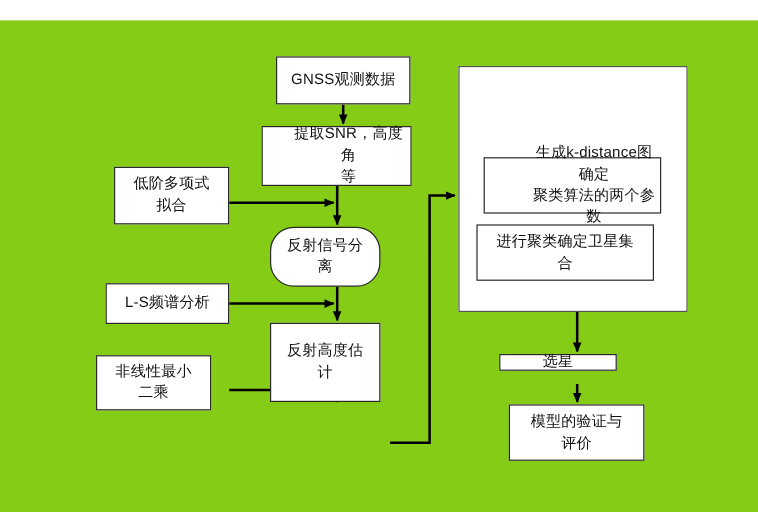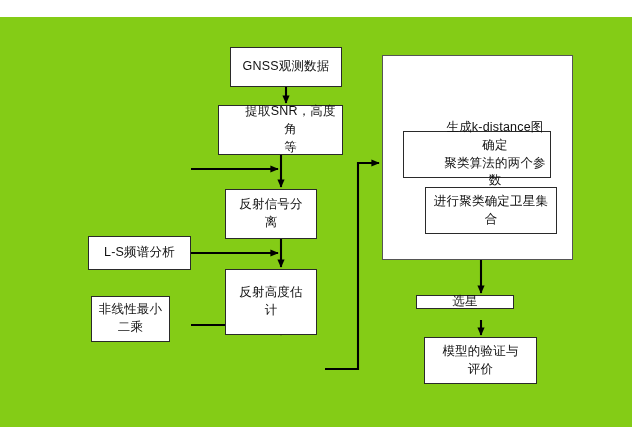--- a/index.html
+++ b/index.html
@@ -88,44 +88,47 @@
   <div class="panel" style="left:382px; top:38px; width:191px; height:205px;"></div>
 
   <div class="node" style="left:230px; top:30px; width:112px; height:40px;">
     <span class="lbl">GNSS观测数据</span>
   </div>
 
   <div class="node" style="left:218px; top:88px; width:125px; height:50px;padding-left:24px;">
     <span class="lbl">提取SNR，高度角<br>等</span>
   </div>
 
+  <div class="node" style="left:95px; top:122px; width:96px; height:48px;">
+    <span class="lbl">低阶多项式<br>拟合</span>
+  </div>
 
-  <div class="node" style="left:225px; top:172px; width:92px; height:50px;">
+  <div class="node" style="left:225px; top:172px; width:92px; height:50px;border-radius:20px;">
     <span class="lbl">反射信号分<br>离</span>
   </div>
 
   <div class="node" style="left:88px; top:219px; width:103px; height:34px;">
     <span class="lbl">L-S频谱分析</span>
   </div>
 
   <div class="node" style="left:225px; top:252px; width:92px; height:66px;">
     <span class="lbl">反射高度估<br>计</span>
   </div>
 
-  <div class="node" style="left:91px; top:279px; width:79px; height:46px;">
+  <div class="node" style="left:80px; top:279px; width:96px; height:46px;">
     <span class="lbl">非线性最小<br>二乘</span>
   </div>
 
 
 
   <div class="node" style="left:403px; top:114px; width:148px; height:47px;padding-left:40px;">
     <span class="lbl">生成k-distance图确定<br>聚类算法的两个参数</span>
   </div>
 
-  <div class="node" style="left:425px; top:170px; width:132px; height:47px;">
+  <div class="node" style="left:397px; top:170px; width:148px; height:47px;">
     <span class="lbl">进行聚类确定卫星集<br>合</span>
   </div>
 
   <div class="node" style="left:416px; top:278px; width:98px; height:14px;text-align:right;">
     <span class="lbl">选星</span>
   </div>
 
   <div class="node" style="left:424px; top:320px; width:113px; height:47px;">
     <span class="lbl">模型的验证与<br>评价</span>
   </div>

